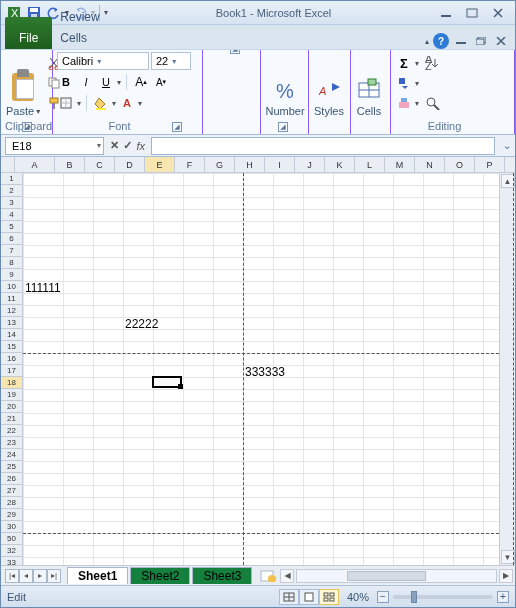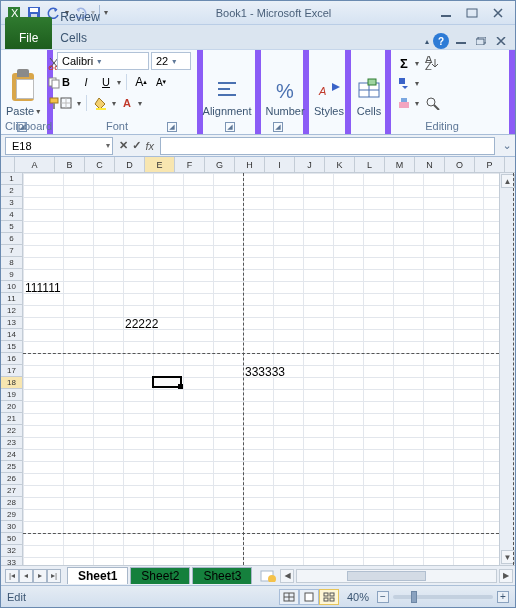--- a/index.html
+++ b/index.html
@@ -16,21 +16,21 @@
 
   
   .tabs-row { height:24px; display:flex; align-items:flex-end; background:transparent; }
   .file-tab { background:linear-gradient(#2f7a2f,#1d5d1d); color:#fff; padding:14px 14px 4px; border-radius:2px 2px 0 0; margin-left:4px; font-size:12px; }
   .tab { padding:3px 8px 4px; color:#3b5572; font-size:12px; cursor:pointer; }
   .tabs-right { margin-left:auto; display:flex; align-items:center; gap:4px; padding-right:6px; }
   .help-circle { width:16px; height:16px; border-radius:50%; background:#2d7bd6; color:#fff; display:flex; align-items:center; justify-content:center; font-size:10px; font-weight:bold; }
 
   
   .ribbon { height:86px; background:#f6fafe; border-top:1px solid #c6d6ea; border-bottom:1px solid #a8bdd8; display:flex; overflow:hidden; }
-  .group { border-right:6px solid #8b5cf6; display:flex; flex-direction:column; padding:2px 20px 0 4px; }
+  .group { border-right:1px solid #8b5cf6; display:flex; flex-direction:column; padding:2px 20px 0 4px; }
   .group-body { flex:1; display:flex; align-items:flex-start; gap:4px; }
   .group-label { text-align:center; color:#5e7797; font-size:10px; padding:2px 0; position:relative; }
   .group-label .dlaunch { position:absolute; right:0; bottom:2px; width:10px; height:10px; border:1px solid #7c95b5; font-size:7px; line-height:8px; text-align:center; color:#5e7797; }
 
   .bigbtn { display:flex; flex-direction:column; align-items:center; justify-content:flex-end; width:40px; height:66px; border:1px solid transparent; border-radius:2px; }
   .bigbtn .lbl { font-size:10px; color:#3b5572; margin-top:2px; display:flex; align-items:center; gap:2px;}
 
   .smallcol { display:flex; flex-direction:column; gap:2px; }
   .mini { width:18px; height:18px; display:flex; align-items:center; justify-content:center; border:1px solid transparent; border-radius:2px; }
   .combo { height:18px; border:1px solid #b1c2d7; background:#fff; display:flex; align-items:center; padding:0 2px 0 4px; font-size:11px; }
@@ -38,21 +38,21 @@
   .row { display:flex; gap:2px; align-items:center; }
 
   
   .paste-icn { width:30px; height:34px; position:relative; }
   .paste-icn .board { position:absolute; left:4px; top:4px; width:22px; height:28px; background:#d9a64a; border-radius:3px; }
   .paste-icn .clip { position:absolute; left:9px; top:0; width:12px; height:8px; background:#8a8a8a; border-radius:2px 2px 0 0; }
   .paste-icn .sheet { position:absolute; left:8px; top:10px; width:18px; height:20px; background:#fff; border:1px solid #bcbcbc; }
 
   
   .fxrow { height:22px; background:#ecf1f7; border-bottom:1px solid #a8bdd8; display:flex; align-items:center; }
-  .namebox { width:108px; height:18px; margin-left:4px; background:#fff; border:1px solid #9fb4cd; display:flex; align-items:center; padding:0 2px 0 6px; }
+  .namebox { width:99px; height:18px; margin-left:4px; background:#fff; border:1px solid #9fb4cd; display:flex; align-items:center; padding:0 2px 0 6px; }
   .namebox .dd { margin-left:auto; color:#666; font-size:8px; }
   .fxtools { display:flex; align-items:center; gap:4px; margin:0 6px; color:#555; }
   .fxinput { flex:1; height:18px; background:#fff; border:1px solid #9fb4cd; margin-right:4px; }
   .fxexpand { width:16px; text-align:center; color:#5e7797; }
 
   
   .gridwrap { flex:1; display:flex; flex-direction:column; background:#fff; overflow:hidden; position:relative; }
   .colhdr { display:flex; height:16px; background:#e9eef5; border-bottom:1px solid #c3ccd6; }
   .corner { width:22px; border-right:1px solid #c3ccd6; background:#e9eef5; }
   .ch { border-right:1px solid #c3ccd6; text-align:center; font-size:9px; color:#333; line-height:16px; }
@@ -273,32 +273,20 @@
           <div class="mini">
               <span style="color:#c0392b;font-weight:bold">A</span>
             </div>
           <span class="dd-caret">▾</span>
         </div>
       </div>
       <div class="group-label"><span>Font</span><span class="dlaunch">◢</span></div>
     </div>
 
     <div class="group" style="width:58px">
-      <div class="group-body">
-        <div class="bigbtn">
-          <svg width="26" height="26">
-              <line x1="4" y1="6" x2="22" y2="6" stroke="#4a71b1" stroke-width="2"></line>
-              <line x1="4" y1="12" x2="16" y2="12" stroke="#4a71b1" stroke-width="2"></line>
-              <line x1="4" y1="18" x2="22" y2="18" stroke="#4a71b1" stroke-width="2"></line>
-            </svg>
-          <div class="lbl">
-              <span>Alignment</span>
-            </div>
-        </div>
-      </div>
       <div class="group-label">
           <span class="dlaunch">◢</span>
         </div>
     </div>
 
     <div class="group" style="width:48px">
       <div class="group-body">
         <div class="bigbtn">
           <div style="font-size:20px;color:#4a71b1">%</div>
           <div class="lbl">

